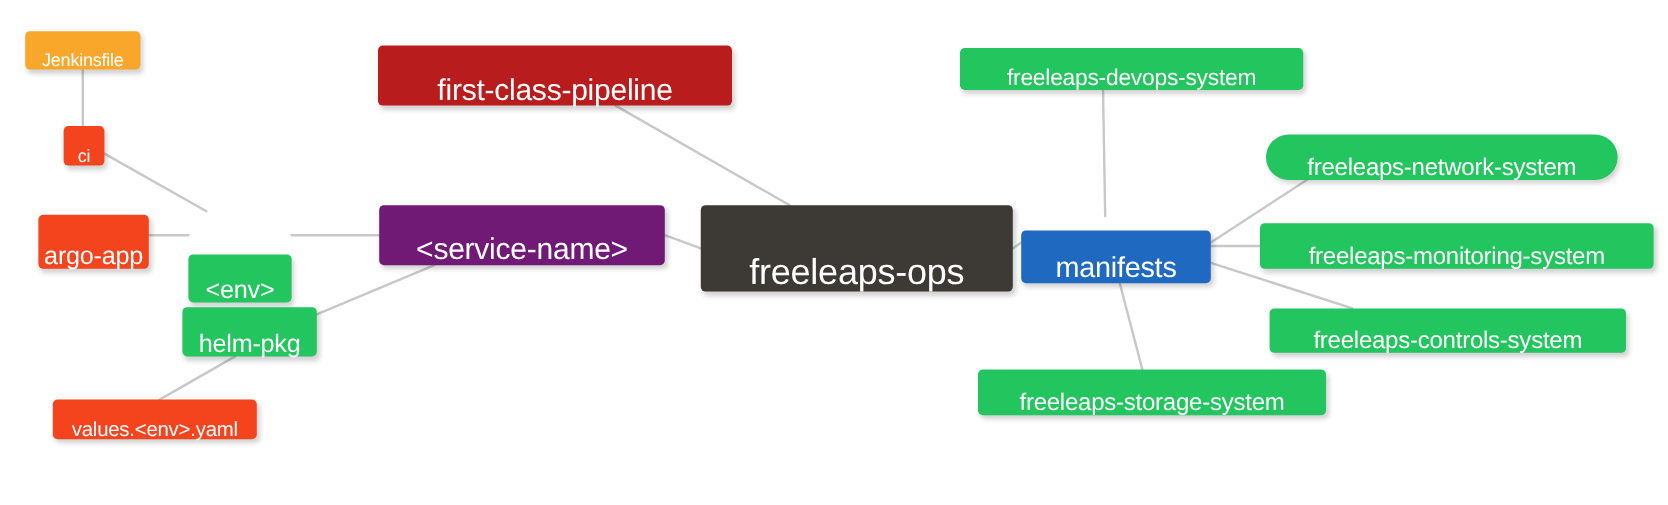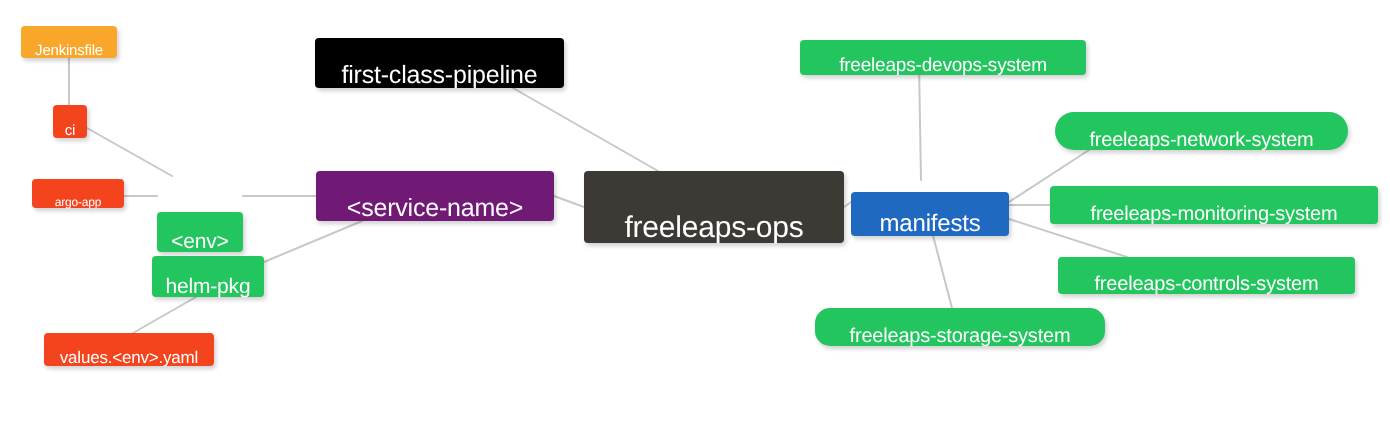--- a/index.html
+++ b/index.html
@@ -65,33 +65,33 @@
       <line x1="1009" y1="219" x2="1127" y2="257" stroke="#c8c8c8" stroke-width="2" stroke-linecap="round"></line>
       <line x1="930" y1="224" x2="952" y2="308" stroke="#c8c8c8" stroke-width="2" stroke-linecap="round"></line>
     </svg>
   <div id="node-layer">
       <div class="node" style="left: 584px; top: 171px; width: 260px; height: 72px; background: rgb(61, 57, 53); font-size: 30px;">
         <span>freeleaps-ops</span>
       </div>
       <div class="node" style="left: 316px; top: 171px; width: 238px; height: 50px; background: #701a75; font-size: 25px;">
         <span>&lt;service-name&gt;</span>
       </div>
-      <div class="node" style="left: 315px; top: 38px; width: 249px; height: 50px; background: #000000; font-size: 25px;">
+      <div class="node" style="left: 315px; top: 38px; width: 295px; height: 50px; background: #b91c1c; font-size: 25px;">
         <span>first-class-pipeline</span>
       </div>
       <div class="node" style="left: 851px; top: 180px; width: 158px; height: 44px; background: rgb(32, 105, 192); font-size: 24px; margin-top: 12px;">
         <span>manifests</span>
       </div>
       <div class="node" style="left: 157px; top: 176px; width: 86px; height: 40px; background: rgb(34, 197, 94); font-size: 21px; margin-top: 36px;">
         <span>&lt;env&gt;</span>
       </div>
       <div class="node" style="left: 152px; top: 256px; width: 112px; height: 41px; background: rgb(34, 197, 94); font-size: 21px;">
         <span>helm-pkg</span>
       </div>
-      <div class="node" style="left: 32px; top: 179px; width: 92px; height: 29px; background: rgb(244, 68, 30); font-size: 12px;">
+      <div class="node" style="left: 32px; top: 179px; width: 92px; height: 45px; background: rgb(244, 68, 30); font-size: 21px;">
         <span>argo-app</span>
       </div>
       <div class="node" style="left: 53px; top: 105px; width: 34px; height: 33px; background: rgb(244, 68, 30); font-size: 15px;">
         <span>ci</span>
       </div>
       <div class="node" style="left: 21px; top: 26px; width: 96px; height: 32px; background: rgb(249, 167, 43); font-size: 15px;">
         <span>Jenkinsfile</span>
       </div>
       <div class="node" style="left: 8px; top: 333px; width: 170px; height: 33px; background: rgb(244, 68, 30); font-size: 17px; margin-left: 36px;">
         <span>values.&lt;env&gt;.yaml</span>
@@ -101,17 +101,17 @@
       </div>
       <div class="node" style="left: 1055px; top: 112px; width: 293px; height: 38px; background: rgb(34, 197, 94); font-size: 20px; border-radius: 19px;">
         <span>freeleaps-network-system</span>
       </div>
       <div class="node" style="left: 1050px; top: 186px; width: 328px; height: 38px; background: rgb(34, 197, 94); font-size: 20px;">
         <span>freeleaps-monitoring-system</span>
       </div>
       <div class="node" style="left: 1058px; top: 257px; width: 297px; height: 37px; background: rgb(34, 197, 94); font-size: 20px;">
         <span>freeleaps-controls-system</span>
       </div>
-      <div class="node" style="left: 815px; top: 308px; width: 290px; height: 38px; background: rgb(34, 197, 94); font-size: 20px; border-radius: 15px;">
+      <div class="node" style="left: 815px; top: 308px; width: 290px; height: 38px; background: rgb(34, 197, 94); font-size: 20px;">
         <span>freeleaps-storage-system</span>
       </div>
     </div>
 </div>
 
 </body></html>

